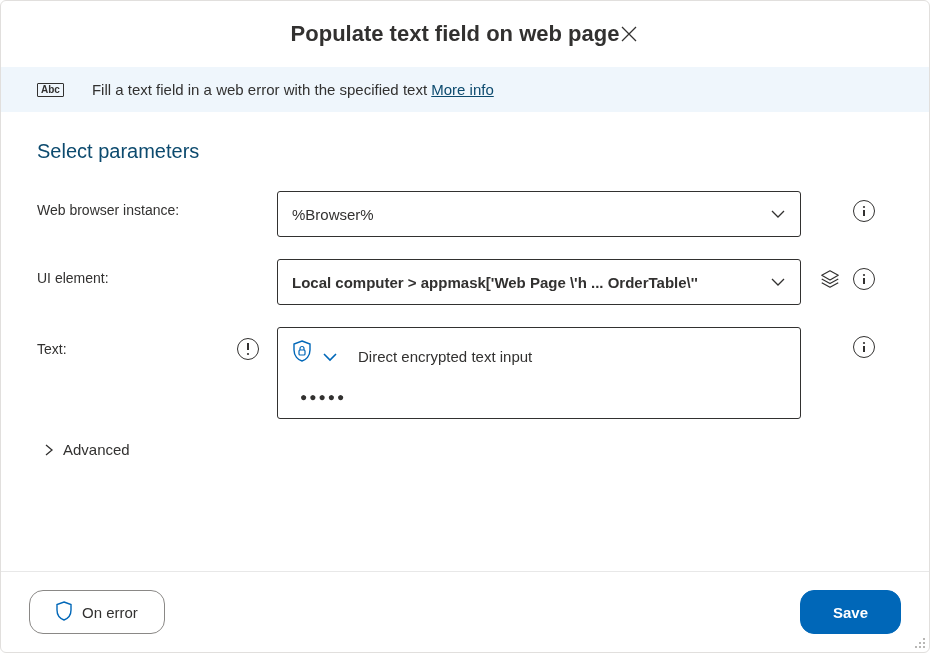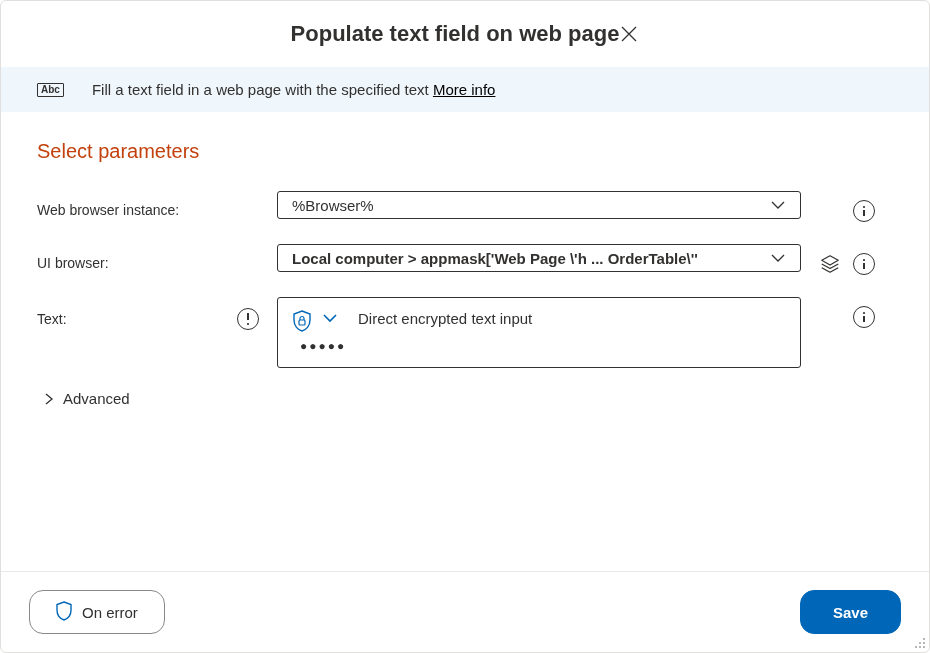--- a/index.html
+++ b/index.html
@@ -55,33 +55,33 @@
     }
     .abc-icon {
       border: 1.5px solid #323130;
       font-size: 10px;
       font-weight: 600;
       padding: 1px 3px;
       line-height: 1;
       border-radius: 1px;
     }
     .info-link {
-      color: #000000;
+      color: #0c4a6e;
       text-decoration: underline;
       cursor: pointer;
     }
     .content {
       flex: 1;
       padding: 28px 36px 10px 36px;
       overflow: auto;
     }
     .section-title {
       font-size: 20px;
       font-weight: 400;
-      color: #c2410c;
+      color: #0c4a6e;
       margin-bottom: 28px;
     }
     .param-row {
       display: flex;
       align-items: flex-start;
       margin-bottom: 22px;
     }
     .param-label {
       width: 240px;
       font-size: 14px;
@@ -98,21 +98,21 @@
     }
     .param-extra {
       display: flex;
       align-items: center;
       gap: 12px;
       padding-left: 18px;
       padding-top: 9px;
     }
     .dropdown {
       width: 100%;
-      height: 28px;
+      height: 46px;
       border: 1px solid #323130;
       border-radius: 3px;
       display: flex;
       align-items: center;
       justify-content: space-between;
       padding: 0 14px;
       font-size: 15px;
       cursor: pointer;
       background: #fff;
     }
@@ -121,23 +121,23 @@
     }
     .text-input-box {
       width: 100%;
       border: 1px solid #323130;
       border-radius: 3px;
       background: #fff;
       padding: 12px 14px 14px 14px;
     }
     .text-input-header {
       display: flex;
-      align-items: flex-start;
+      align-items: flex-end;
       gap: 10px;
-      margin-bottom: 4px;
+      margin-bottom: 25px;
     }
     .text-input-mode {
       font-size: 15px;
       margin-left: 10px;
     }
     .text-input-value {
       font-size: 12px;
       letter-spacing: 2px;
       padding-left: 8px;
       font-weight: 700;
@@ -231,21 +231,21 @@
     <div class="close-btn">
       <svg width="16" height="16" viewBox="0 0 16 16">
           <path d="M1 1 L15 15 M15 1 L1 15" stroke="#323130" stroke-width="1.3" fill="none"></path>
         </svg>
     </div>
   </div>
 
   <div class="info-bar">
     <span class="abc-icon">Abc</span>
     <span>
-      <span>Fill a text field in a web page with the specified text </span><a class="info-link">More info</a>
+      <span>Fill a text field in a web error with the specified text </span><a class="info-link">More info</a>
     </span>
   </div>
 
   <div class="content">
     <div class="section-title">Select parameters</div>
 
     <div class="param-row">
       <div class="param-label">
         <span>Web browser instance:</span>
       </div>
@@ -265,21 +265,21 @@
           <svg width="10" height="12" viewBox="0 0 10 12">
               <circle cx="5" cy="2" r="1.1" fill="#323130"></circle>
               <rect x="4" y="5" width="2" height="6" fill="#323130"></rect>
             </svg>
         </div>
       </div>
     </div>
 
     <div class="param-row">
       <div class="param-label">
-        <span>UI browser:</span>
+        <span>UI element:</span>
       </div>
       <div class="param-control">
         <div class="dropdown dropdown-bold">
           <span class="dropdown-text" style="white-space:nowrap;overflow:hidden;text-overflow:clip;">Local computer &gt; appmask['Web Page \'h ... OrderTable\''</span>
           <span class="chevron-down">
             <svg width="16" height="16" viewBox="0 0 16 16">
                 <path d="M2 5 L8 11 L14 5" stroke="#323130" stroke-width="1.3" fill="none"></path>
               </svg>
           </span>
         </div>

